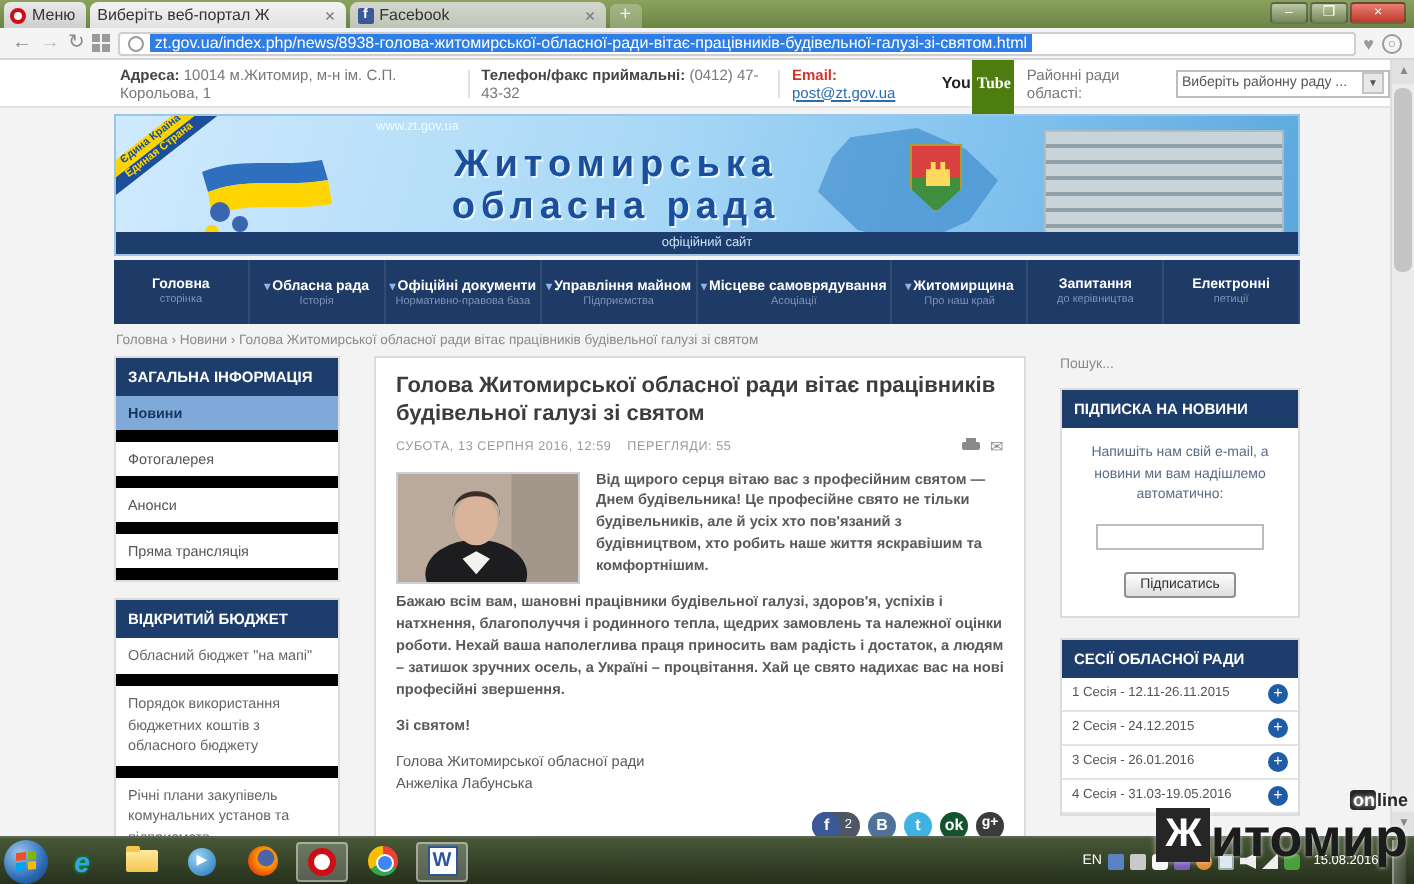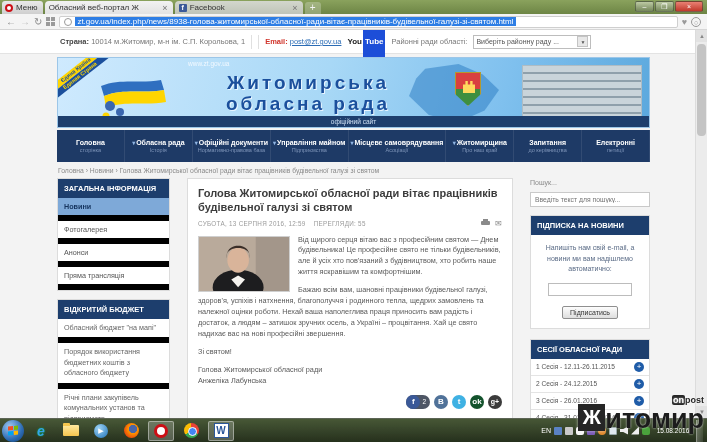--- a/index.html
+++ b/index.html
@@ -55,21 +55,21 @@
   .sb-btn.up { top:0; } .sb-btn.down { bottom:0; }
   .sb-thumb { position:absolute; left:1px; top:14px; width:9px; height:92px; background:#c4c4c4; border-radius:4px; }
 
   .contactbar { position:absolute; left:0; top:0; width:695px; height:24px; background:#fff;
     border-bottom:1px solid #e3e3e3; display:flex; align-items:center; gap:6px; padding:0 0 0 60px; font-size:7.5px; color:#777; }
   .contactbar b { color:#444; font-weight:bold; }
   .sep { width:1px; height:14px; background:#e0e0e0; }
   .email-label { color:#d0342b; font-weight:bold; }
   .email-link { color:#2b6cb5; text-decoration:underline; }
   .yt { display:flex; align-items:center; font-size:8px; font-weight:bold; color:#222; }
-  .yt .tube { background:#1d4ed8; color:#fff; border-radius:3px; padding:16px 2px; margin-left:1px; }
+  .yt .tube { background:#4d7c0f; color:#fff; border-radius:3px; padding:16px 2px; margin-left:1px;font-family:Liberation Serif, serif; }
   .district-select { width:118px; height:14px; border:1px solid #bdbdbd; background:#fff; display:flex; align-items:center;
     font-size:7px; color:#555; padding:0 2px; justify-content:space-between; }
   .district-select .dd { width:11px; height:11px; background:#e8e8e8; border:1px solid #c4c4c4; font-size:5px; line-height:10px; text-align:center; color:#555; }
 
   .site { position:absolute; left:57px; top:27px; width:593px; }
 
   
   .banner { position:relative; height:71px; overflow:hidden; border:1px solid #9cc6e8;
     background:linear-gradient(105deg,#cfeafe 0%,#a8d8f6 45%,#7fc0ee 75%,#5ba8dd 100%); }
   .banner-url { position:absolute; left:130px; top:2px; font-size:6.5px; color:#f2f9ff; }
@@ -119,21 +119,21 @@
   .art-title { font-size:11px; font-weight:bold; color:#3c3c3c; line-height:1.25; }
   .art-meta { display:flex; align-items:center; margin-top:4px; font-size:6.3px; color:#9a9a9a; letter-spacing:.3px; }
   .art-meta .views { margin-left:8px; }
   .meta-icons { margin-left:auto; display:flex; gap:5px; align-items:center; }
   .print-ico { width:9px; height:8px; position:relative; }
   .print-ico:before { content:""; position:absolute; left:0; right:0; top:2px; height:4px; background:#8a8a8a; border-radius:1px; }
   .print-ico:after { content:""; position:absolute; left:2px; right:2px; top:0; height:2px; background:#8a8a8a; }
   .mail-ico { color:#8a8a8a; font-size:8px; }
   .art-body { margin-top:7px; font-size:7.3px; color:#5a5a5a; line-height:1.5; }
   .photo { float:left; width:92px; height:56px; margin:1px 8px 4px 0; border:1px solid #cfcfcf; }
-  .art-body p { margin-bottom:7px; }
+  .art-body p { margin-bottom:7px;font-weight:bold; }
   .sign { margin-top:2px; }
   .socials { display:flex; justify-content:flex-end; gap:4px; margin-top:8px; clear:both; }
   .soc { height:14px; min-width:14px; border-radius:50%; color:#fff; font-size:8px; font-weight:bold;
     display:flex; align-items:center; justify-content:center; }
   .soc.fb { border-radius:8px; background:#4e5665; padding-right:4px; gap:2px; }
   .soc.fb .fbc { width:14px; height:14px; border-radius:50%; background:#3b5998; display:flex; align-items:center; justify-content:center; }
   .soc.fb .cnt { font-size:6.5px; font-weight:normal; }
   .soc.vk { background:#507299; } .soc.tw { background:#3fb1e3; }
   .soc.ok { background:#14532d; } .soc.gp { background:#3b3b3b; font-size:7px; }
 
@@ -195,21 +195,21 @@
 
 <div class="screen">
 
   <div class="tabbar">
     <div class="menu-btn">
       <span class="opera-o"></span>
       <span>Меню</span>
     </div>
     <div class="tab active">
 
-      <span class="tab-title">Обласний веб-портал Ж</span>
+      <span class="tab-title">Виберіть веб-портал Ж</span>
       <span class="tab-close">×</span>
     </div>
     <div class="tab">
       <span class="fav fb">f</span>
       <span class="tab-title">Facebook</span>
       <span class="tab-close">×</span>
     </div>
     <div class="newtab">+</div>
     <div class="win-controls">
       <div class="wc">–</div>
@@ -232,22 +232,23 @@
       <span class="badge-circle"></span>
       <span class="url-text">zt.gov.ua/index.php/news/8938-голова-житомирської-обласної-ради-вітає-працівників-будівельної-галузі-зі-святом.html</span>
     </div>
     <span class="heart">♥</span>
     <span class="circ-ico">○</span>
   </div>
 
   <div class="viewport">
 
     <div class="contactbar">
-      <span><b>Страна:</b> <span>10014 м.Житомир, м-н ім. С.П. Корольова, 1</span></span>
+      <span><b>Адреса:</b> <span>10014 м.Житомир, м-н ім. С.П. Корольова, 1</span></span>
       <span class="sep"></span>
+      <span><b>Телефон/факс приймальні:</b> <span>(0412) 47-43-32</span></span>
       <span class="sep"></span>
       <span><span class="email-label">Email:</span> <span class="email-link">post@zt.gov.ua</span></span>
       <span class="yt">
           <span>You</span>
           <span class="tube">Tube</span>
         </span>
       <span>Районні ради області:</span>
       <div class="district-select">
         <span>Виберіть районну раду ...</span>
         <span class="dd">▼</span>
@@ -375,21 +376,20 @@
                 <span class="soc tw">t</span>
                 <span class="soc ok">ok</span>
                 <span class="soc gp">g+</span>
               </div>
             </div>
           </div>
         </div>
 
         <div class="rightcol">
           <div class="search-label">Пошук...</div>
-          <input class="search-input" type="text" placeholder="Введіть текст для пошуку..." style="">
 
           <div class="box subscribe">
             <div class="box-head">ПІДПИСКА НА НОВИНИ</div>
             <div class="sub-body">
               <div class="sub-text">Напишіть нам свій e-mail, а новини ми вам надішлемо автоматично:</div>
               <input class="sub-input" type="text" style="">
               <button class="sub-btn">Підписатись</button>
             </div>
           </div>
 
@@ -470,16 +470,16 @@
         <div>15.08.2016</div>
       </div>
       <div class="show-desktop"></div>
     </div>
   </div>
 
   <div class="watermark">
     <span class="wm-zh">Ж</span>
     <span class="wm-text">
       <span>итомир</span>
-      <span class="wm-online"><span class="on">on</span><span>post</span></span>
+      <span class="wm-online"><span class="on">on</span><span>line</span></span>
     </span>
   </div>
 </div>
 
 </body></html>

